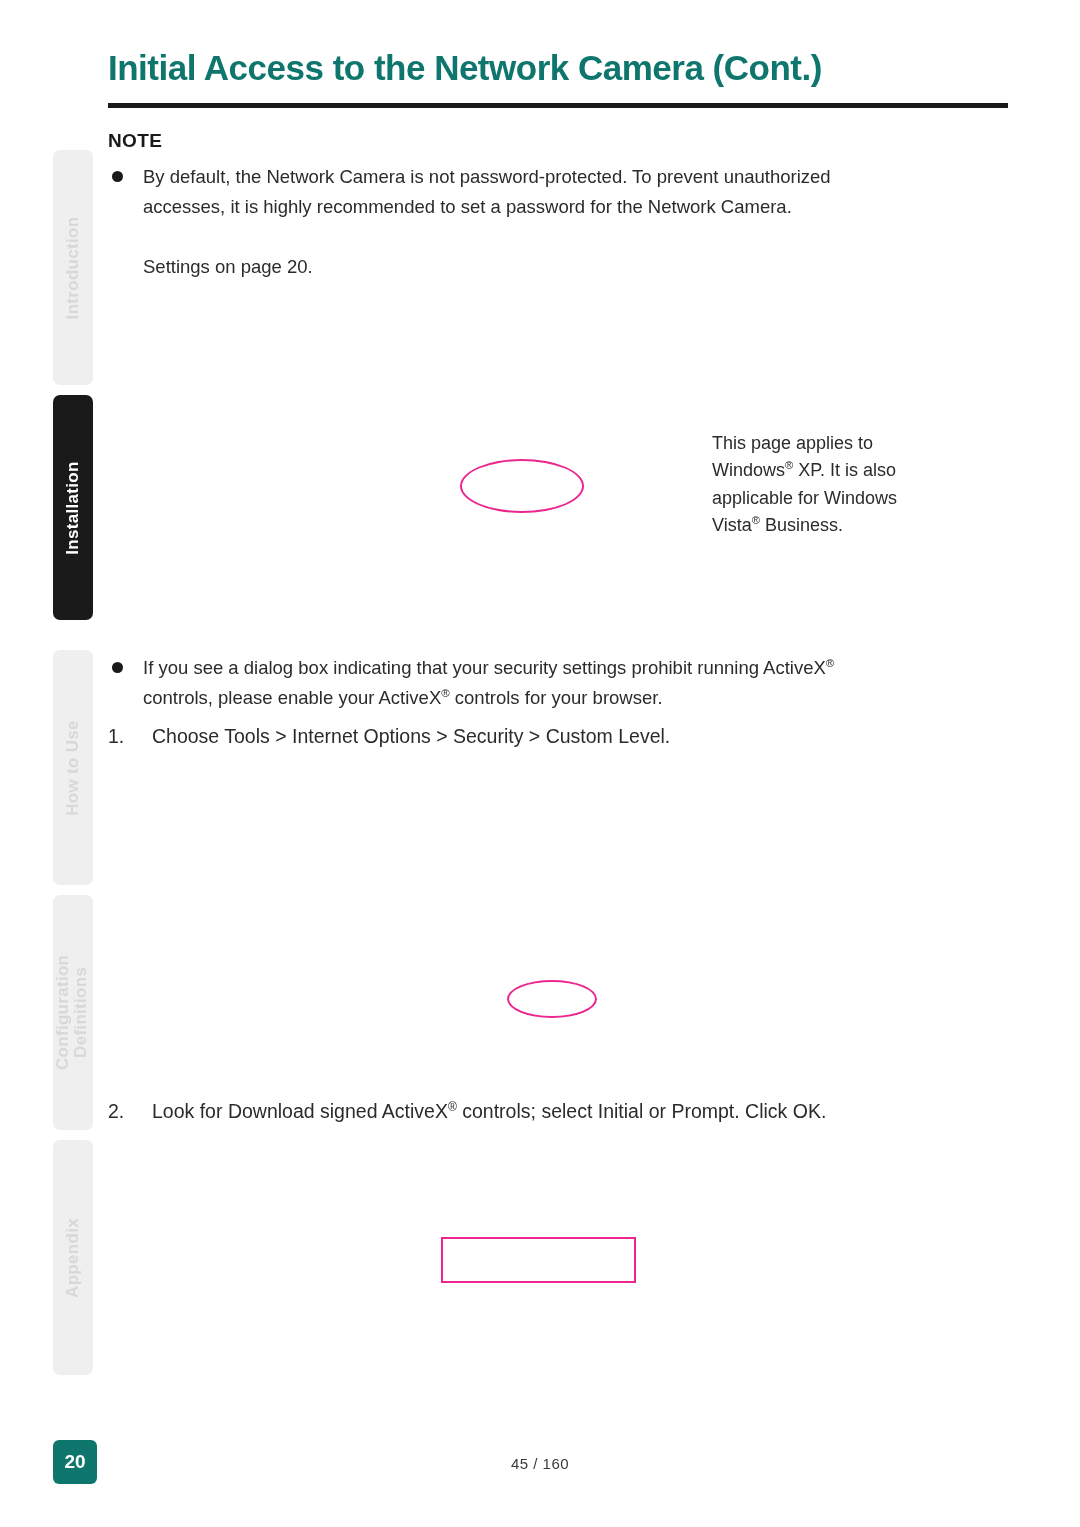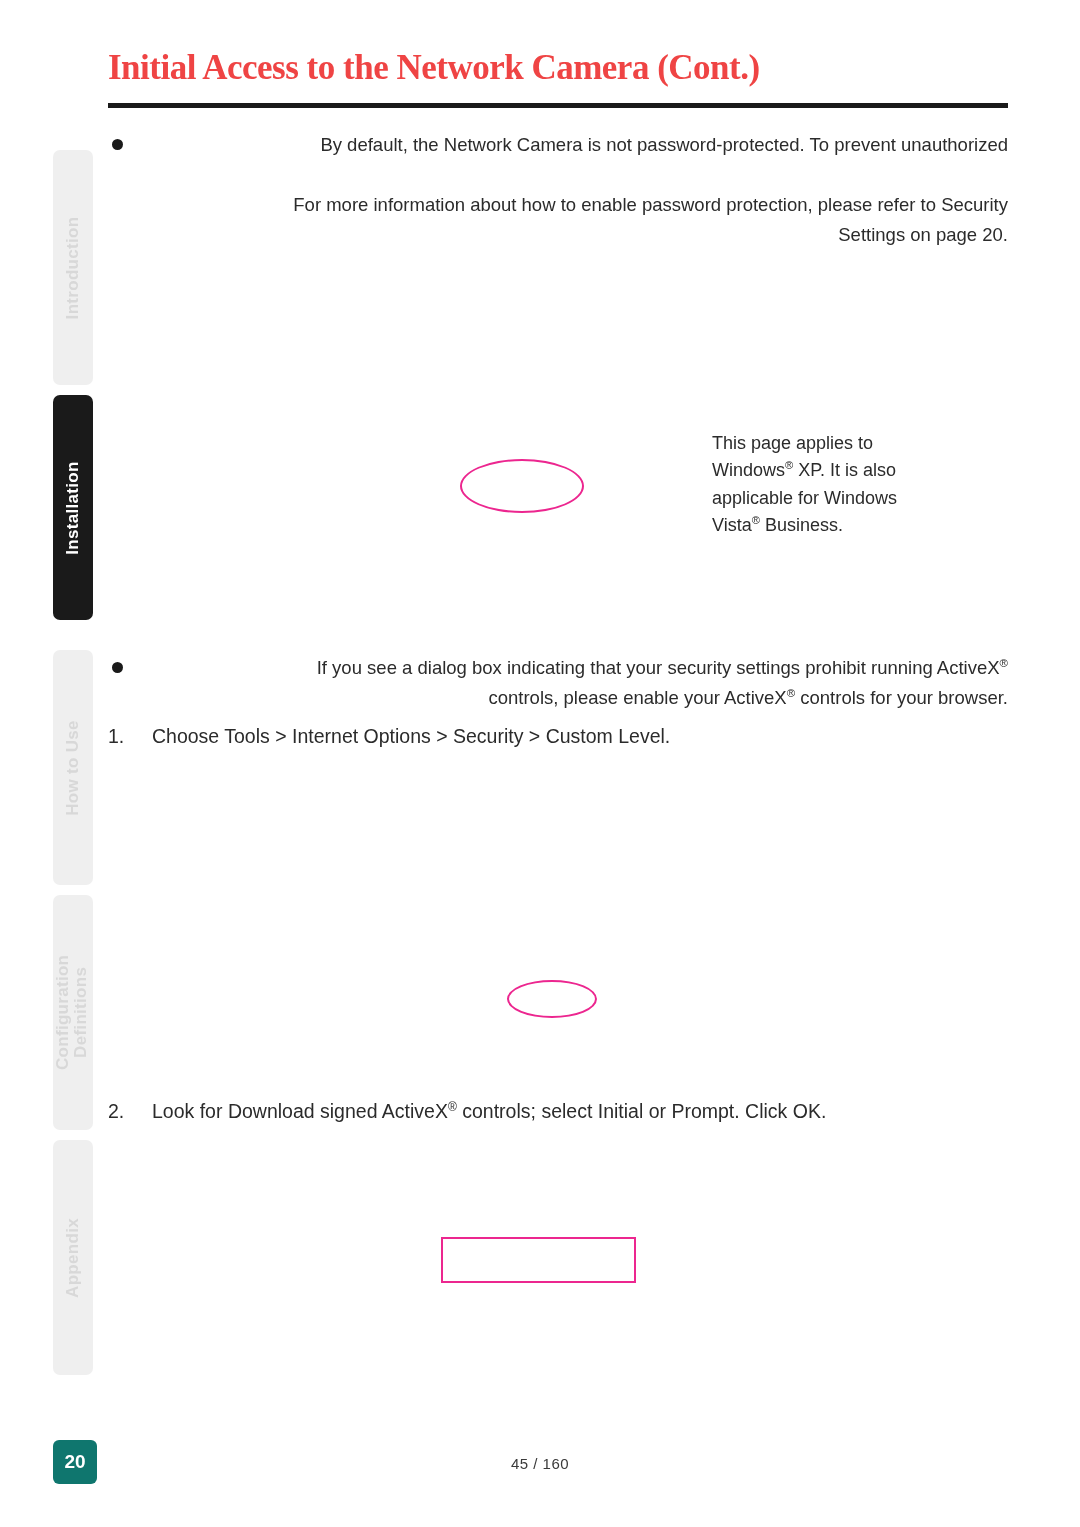--- a/index.html
+++ b/index.html
@@ -18,23 +18,22 @@
 
   
   .page-title {
     position: absolute;
     left: 108px;
     top: 48px;
     width: 900px;
     font-size: 35px;
     font-weight: bold;
     letter-spacing: -0.5px;
-    color: #ef4444;
+    color: #0f766e;
     white-space: nowrap;
-    font-family: Liberation Serif, serif;
   }
   .title-rule {
     position: absolute;
     left: 108px;
     top: 103px;
     width: 900px;
     height: 5px;
     background: #1a1a1a;
   }
 
@@ -109,21 +108,20 @@
     margin: 0 0 10px 0;
     color: #1a1a1a;
   }
   .bullet-row {
     position: relative;
     padding-left: 35px;
     font-size: 18.5px;
     line-height: 1.62;
     color: #2b2b2b;
     margin-bottom: 2px;
-    text-align: right;
   }
   .bullet-dot {
     position: absolute;
     left: 4px;
     top: 9px;
     width: 11px;
     height: 11px;
     border-radius: 50%;
     background: #1a1a1a;
   }
@@ -232,26 +230,27 @@
     </span>
   </div>
   <div class="side-tab tab-appendix">
     <span class="vtext">Appendix</span>
   </div>
 </div>
 
 <div class="page-number-box">20</div>
 
 <div class="content">
+  <div class="note-head">NOTE</div>
 
   <div class="bullet-row">
     <span class="bullet-dot"></span>
     <span>By default, the Network Camera is not password-protected. To prevent unauthorized</span><br>
+    <span>accesses, it is highly recommended to set a password for the Network Camera.</span><br>
     <br>
-    <span>For more information about how to enable password protection, please refer to Security</span><br>
     <span>Settings on page 20.</span>
   </div>
 
 </div>
 
 <div class="side-note">
   <span>This page applies to</span><br>
   <span>Windows</span><span class="reg">®</span><span> XP. It is also</span><br>
   <span>applicable for Windows</span><br>
   <span>Vista</span><span class="reg">®</span><span> Business.</span>

